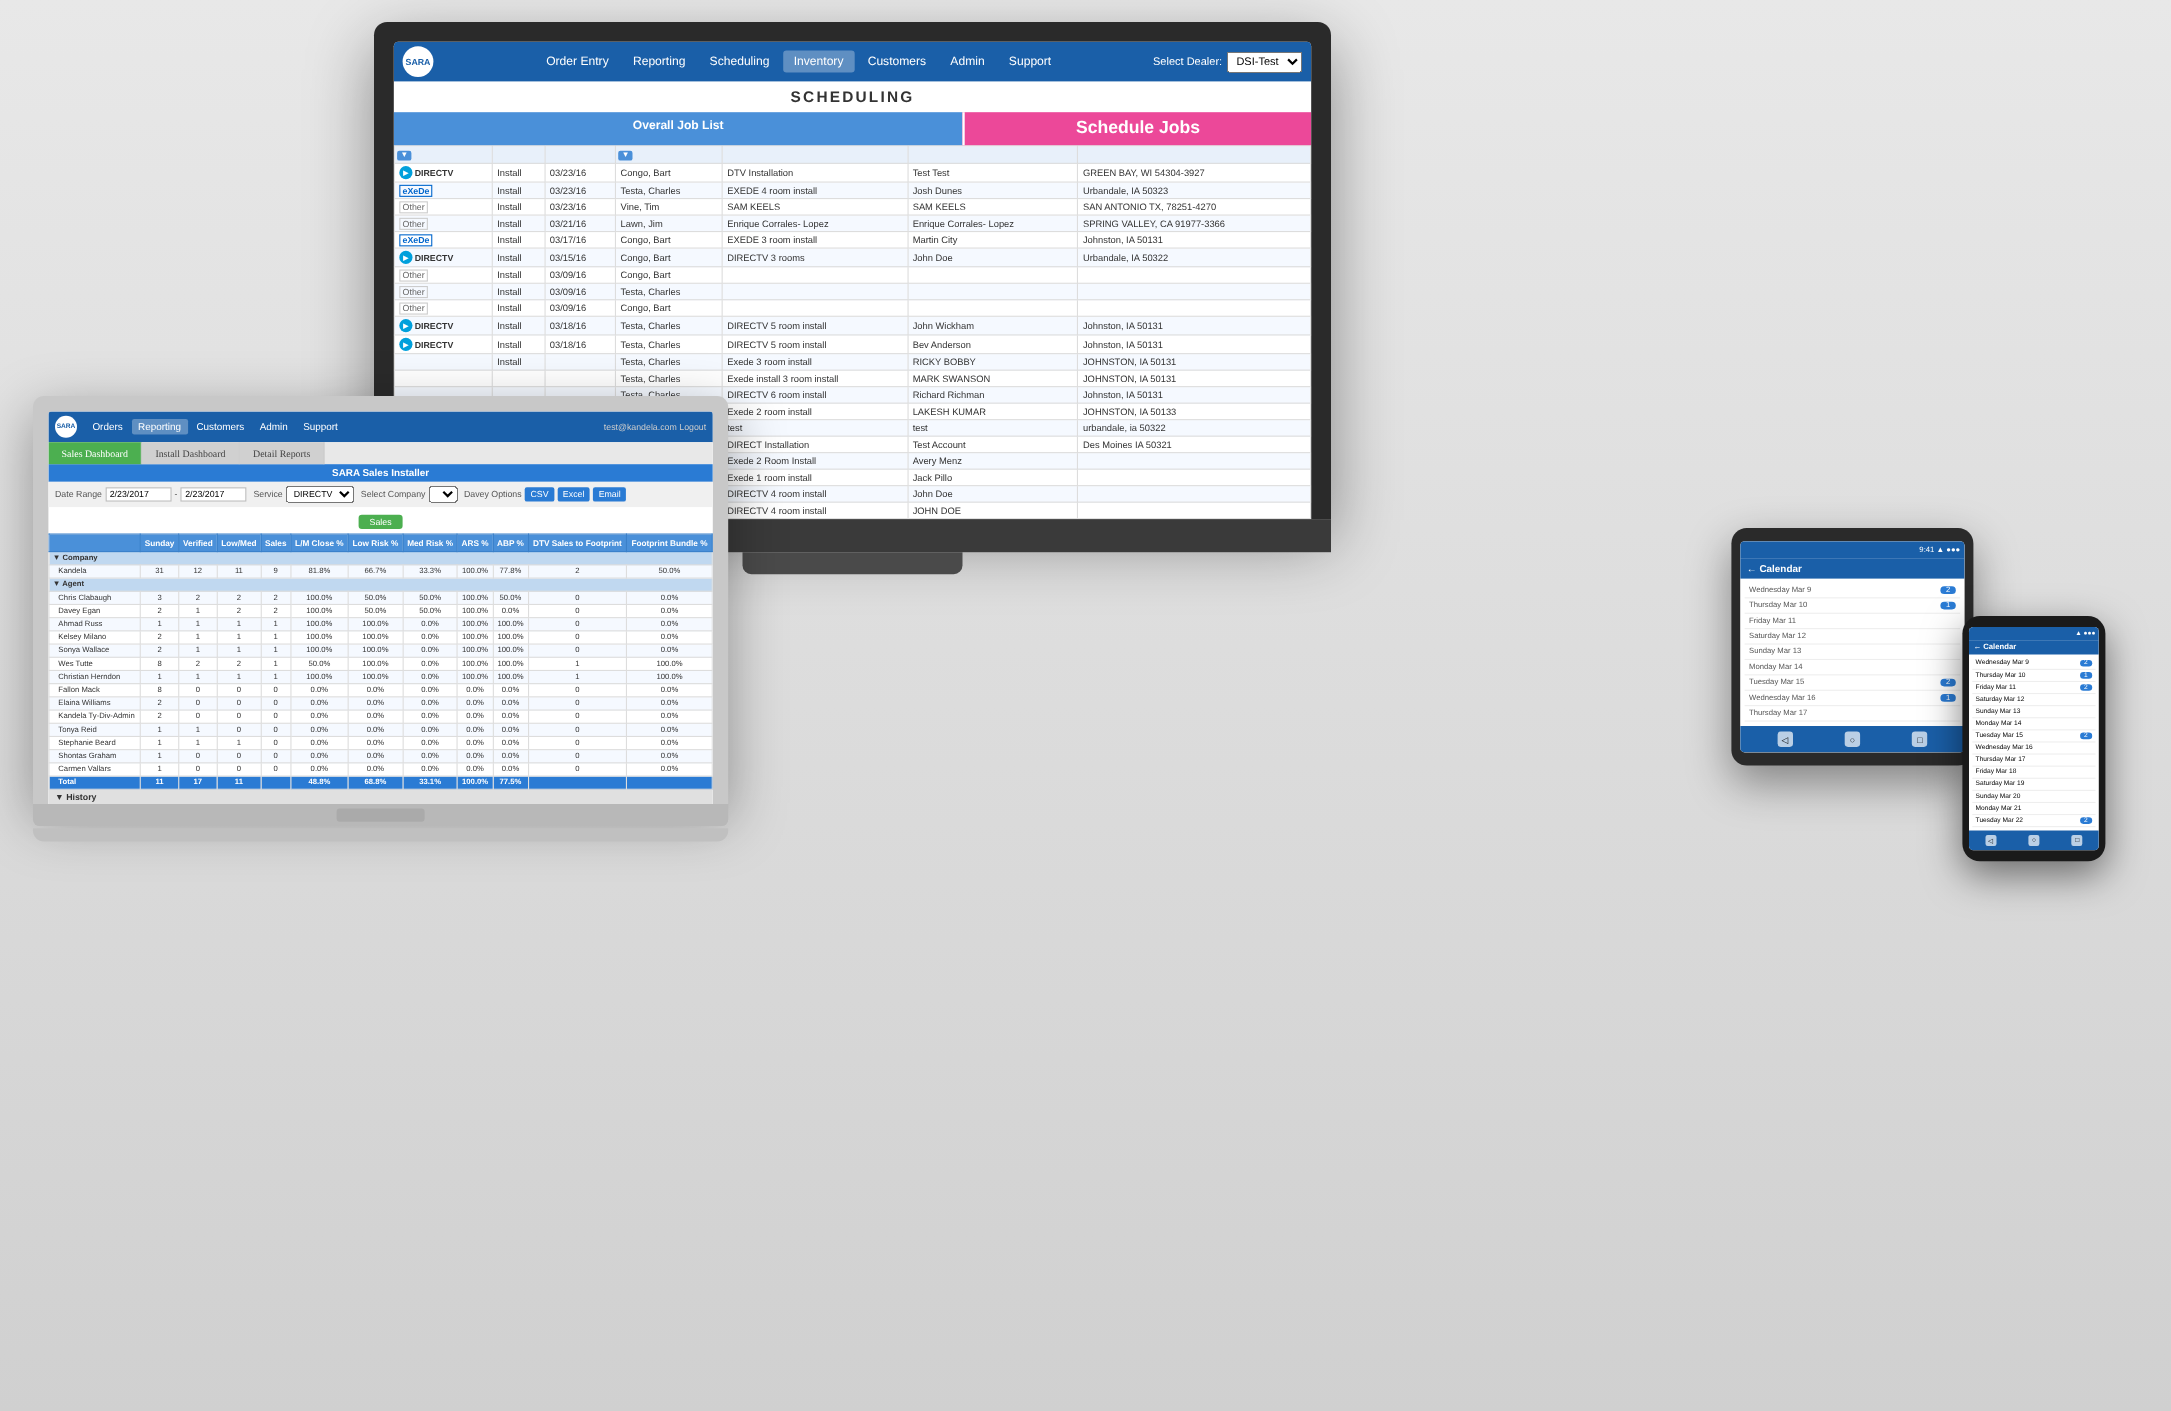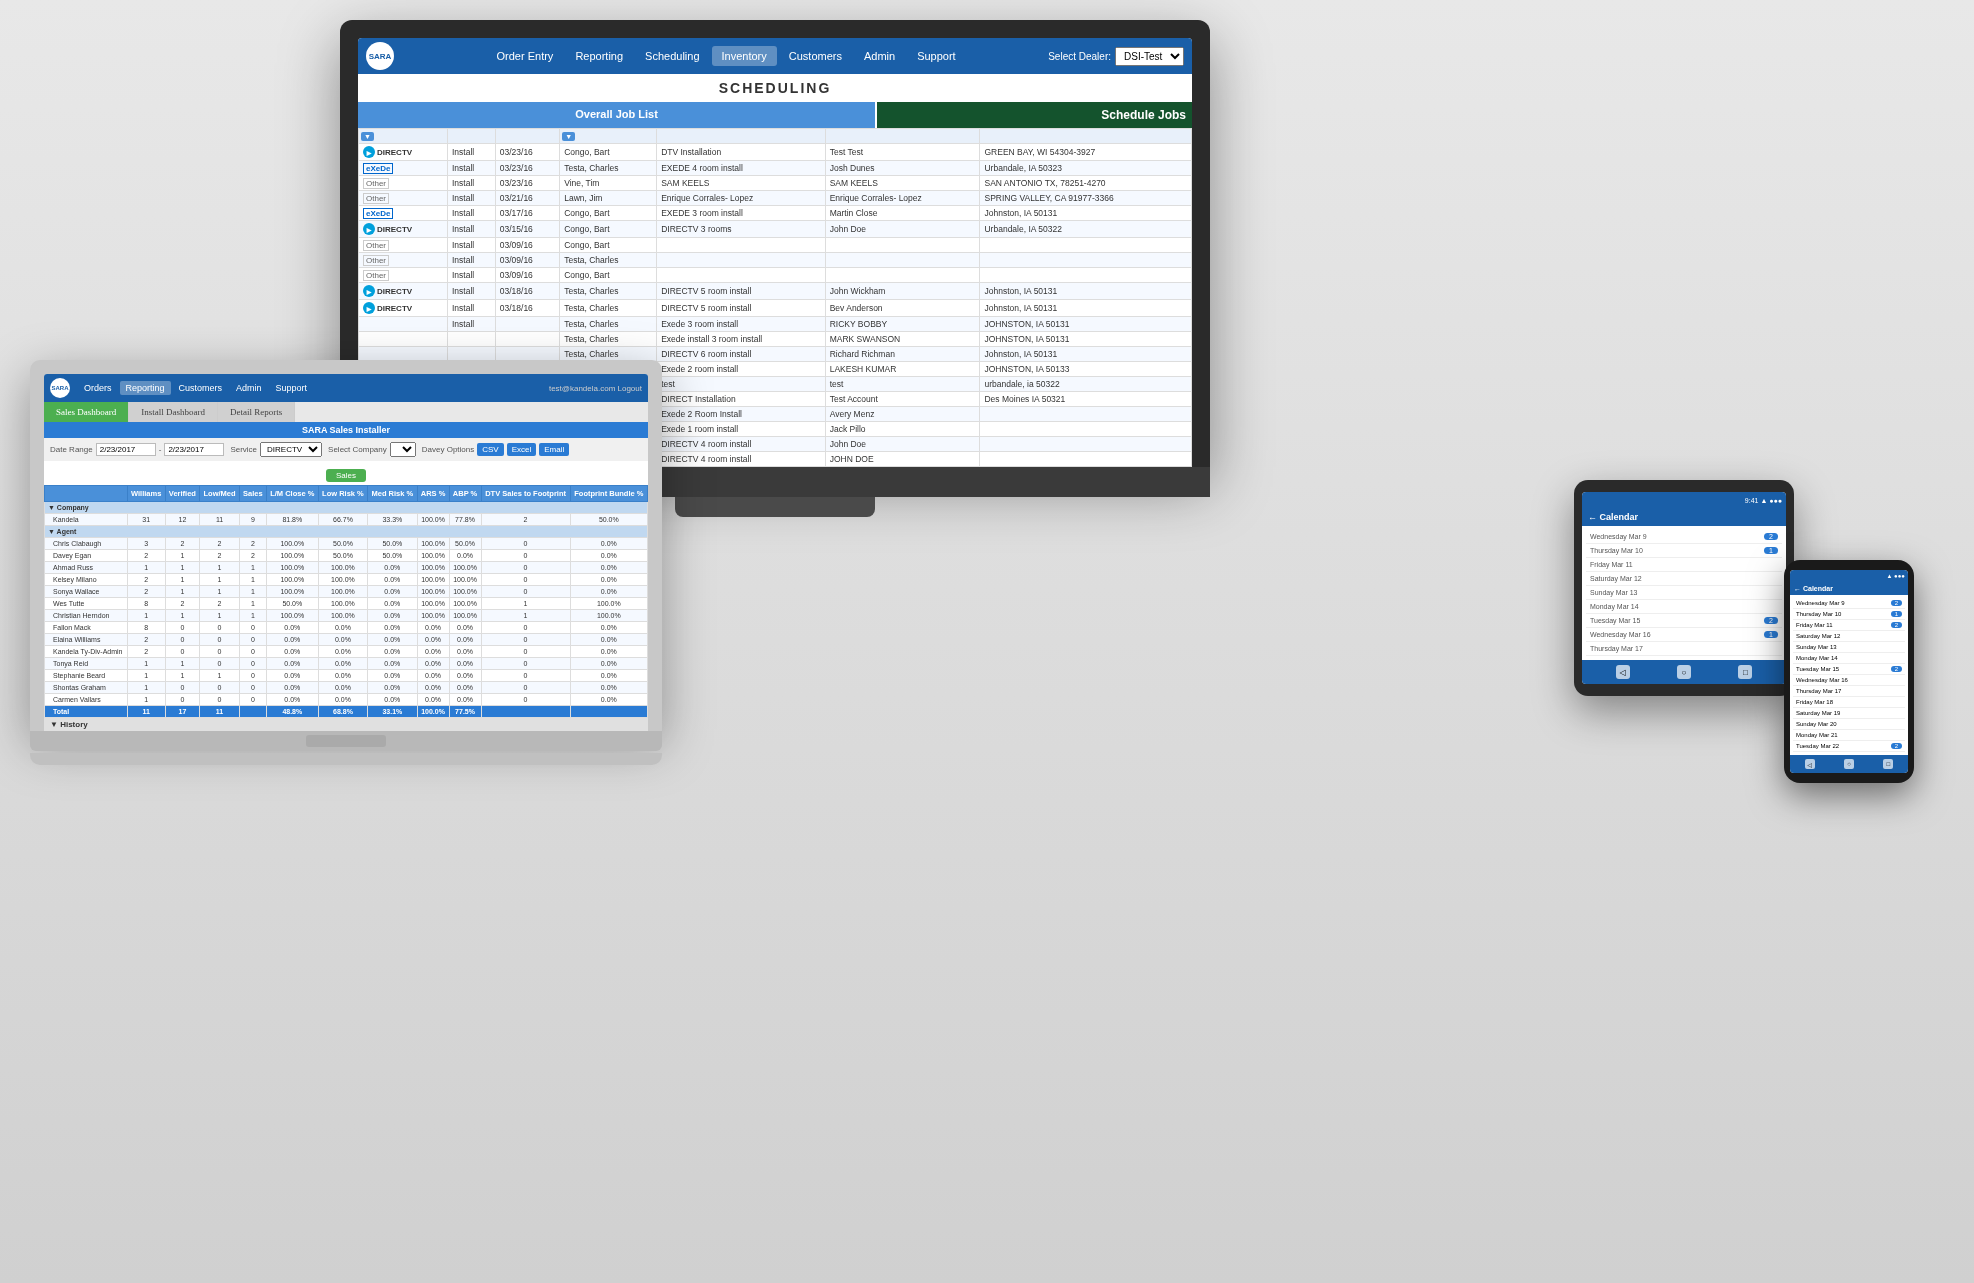--- a/index.html
+++ b/index.html
@@ -118,25 +118,25 @@
     .panel-header-left {
       background: #4a90d9;
       color: #fff;
       text-align: center;
       padding: 6px;
       font-size: 11px;
       font-weight: bold;
       flex: 1;
     }
     .panel-header-right {
-      background: #14532d;
-      color: #fff;
-      text-align: right;
+      background: #ec4899;
+      color: #fff;
+      text-align: center;
       padding: 6px;
-      font-size: 12px;
+      font-size: 16px;
       font-weight: bold;
       width: 38%;
       border-left: 2px solid #fff;
     }
 
     
     .sched-table {
       width: 100%;
       border-collapse: collapse;
       font-size: 9px;
@@ -611,21 +611,21 @@
     <td>Enrique Corrales- Lopez</td>
     <td>Enrique Corrales- Lopez</td>
     <td>SPRING VALLEY, CA 91977-3366</td>
   </tr>
             <tr>
     <td><span style="font-size:8px;font-weight:bold;color:#0066cc;border:1px solid #0066cc;padding:0 2px;">eXeDe</span></td>
     <td>Install</td>
     <td>03/17/16</td>
     <td>Congo, Bart</td>
     <td>EXEDE 3 room install</td>
-    <td>Martin Close</td>
+    <td>Martin City</td>
     <td>Johnston, IA 50131</td>
   </tr>
             <tr>
     <td><span style="display:inline-flex;align-items:center;gap:2px;font-size:8px;font-weight:bold;"><span style="background:#00a0dc;color:#fff;border-radius:50%;width:12px;height:12px;display:inline-flex;align-items:center;justify-content:center;font-size:6px;">▶</span>DIRECTV</span></td>
     <td>Install</td>
     <td>03/15/16</td>
     <td>Congo, Bart</td>
     <td>DIRECTV 3 rooms</td>
     <td>John Doe</td>
     <td>Urbandale, IA 50322</td>
@@ -824,21 +824,21 @@
         </div>
       </div>
       <div class="submit-area">
         <button class="submit-btn">Sales</button>
       </div>
 
       <table class="data-table">
         <thead>
           <tr>
             <th></th>
-            <th>Williams</th>
+            <th>Sunday</th>
             <th>Verified</th>
             <th>Low/Med</th>
             <th>Sales</th>
             <th>L/M Close %</th>
             <th>Low Risk %</th>
             <th>Med Risk %</th>
             <th>ARS %</th>
             <th>ABP %</th>
             <th>DTV Sales to Footprint</th>
             <th>Footprint Bundle %</th>

